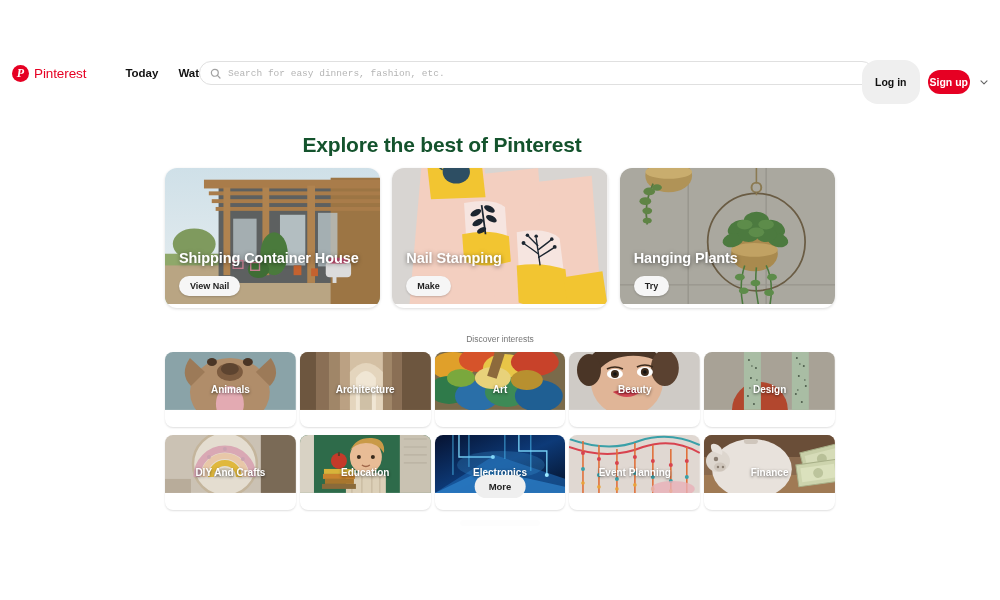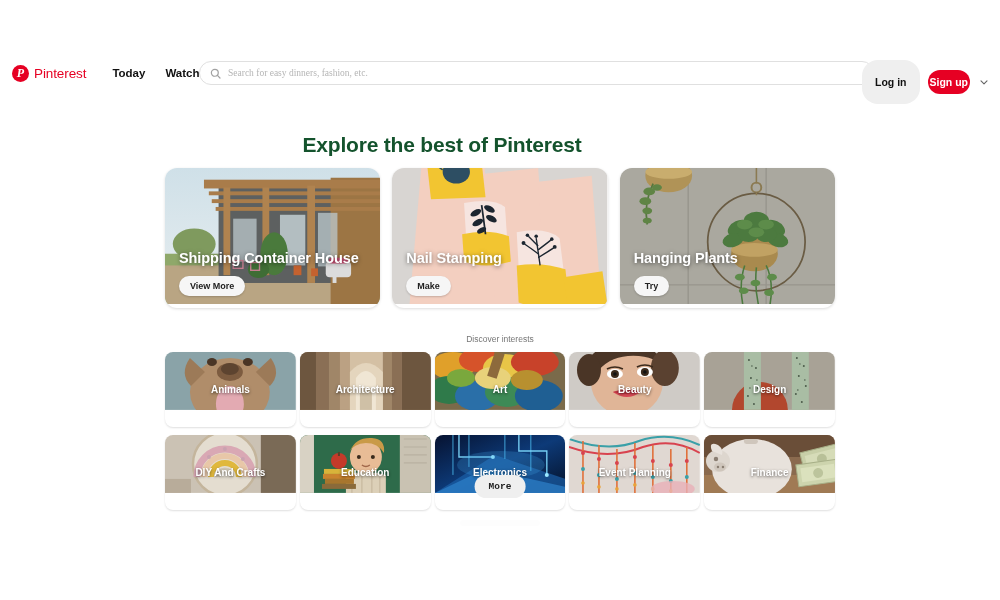--- a/index.html
+++ b/index.html
@@ -30,35 +30,35 @@
     line-height: 1;
   }
   .logo-text {
     color: #e60023; font-size: 13.5px; font-weight: normal;
     letter-spacing: -0.1px;
   }
   .nav-link {
     font-size: 11.5px; font-weight: bold; color: #111;
     margin-left: 20px; cursor: pointer; white-space: nowrap;
   }
-  .nav-link:first-of-type { margin-left: 26px; }
+  .nav-link:first-of-type { margin-left: 39px; }
 
   .search-box {
     position: absolute; left: 199px; top: 61px;
     width: 675px; height: 24px;
     background: #fff; border: 1px solid #e0e0e0;
     border-radius: 16px;
     display: flex; align-items: center; padding: 0 10px;
     cursor: text;
   }
   .search-icon { width: 11px; height: 11px; flex: 0 0 auto; opacity: .55; }
   .search-input {
     border: none; outline: none; background: transparent;
     margin-left: 7px; font-size: 9.5px; color: #333;
-    font-family: Liberation Serif, serif;
+    font-family: Liberation Mono, monospace;
     width: 100%;
   }
   .search-input::placeholder { color: #b5b5b5; }
 
   .auth-wrap {
     position: absolute; right: 10px; top: 60px;
     display: flex; align-items: center; gap: 8px;
   }
   .btn-login {
     background: #efefef; color: #111;
@@ -137,21 +137,21 @@
     text-align: center; padding: 0 4px;
   }
 
   .more-btn {
     position: absolute; top: 475px; left: 50%;
     transform: translateX(-50%);
     background: #efefef; color: #222;
     font-size: 9.5px; font-weight: bold;
     border: none; border-radius: 14px;
     padding: 6px 14px; cursor: pointer;
-    font-family: Liberation Mono, monospace;
+    font-family: Liberation Sans, sans-serif;
   }
 
   .skeleton {
     position: absolute; top: 520px; left: 50%;
     transform: translateX(-50%);
     width: 80px; height: 6px; border-radius: 3px;
     background: #fdfdfd;
   }
 </style>
 </head>
@@ -221,21 +221,21 @@
         <rect x="165" y="96" width="26" height="16" rx="4"></rect>
         <rect x="172" y="108" width="4" height="10"></rect>
       </g>
       <rect x="168" y="92" width="20" height="6" rx="3" fill="#d2557a"></rect>
       <g stroke="#c87e92" stroke-width="1.4" fill="none">
         <rect x="70" y="95" width="10" height="8"></rect>
         <rect x="88" y="97" width="9" height="8"></rect>
       </g>
     </svg>
     <div class="feature-title">Shipping Container House</div>
-    <button class="feature-btn">View More</button>
+    <button class="feature-btn">View Nail</button>
   </div>
 
   <div class="feature-card">
     <svg class="art" viewBox="0 0 221 140" preserveAspectRatio="xMidYMid slice">
       <rect width="221" height="140" fill="#d8d5d2"></rect>
       <g fill="#f3cfc0">
         <path d="M30 0 L95 0 L108 140 L18 140 Z"></path>
         <path d="M95 6 L150 0 L160 140 L106 140 Z"></path>
         <path d="M150 14 L205 8 L215 140 L158 140 Z"></path>
       </g>

